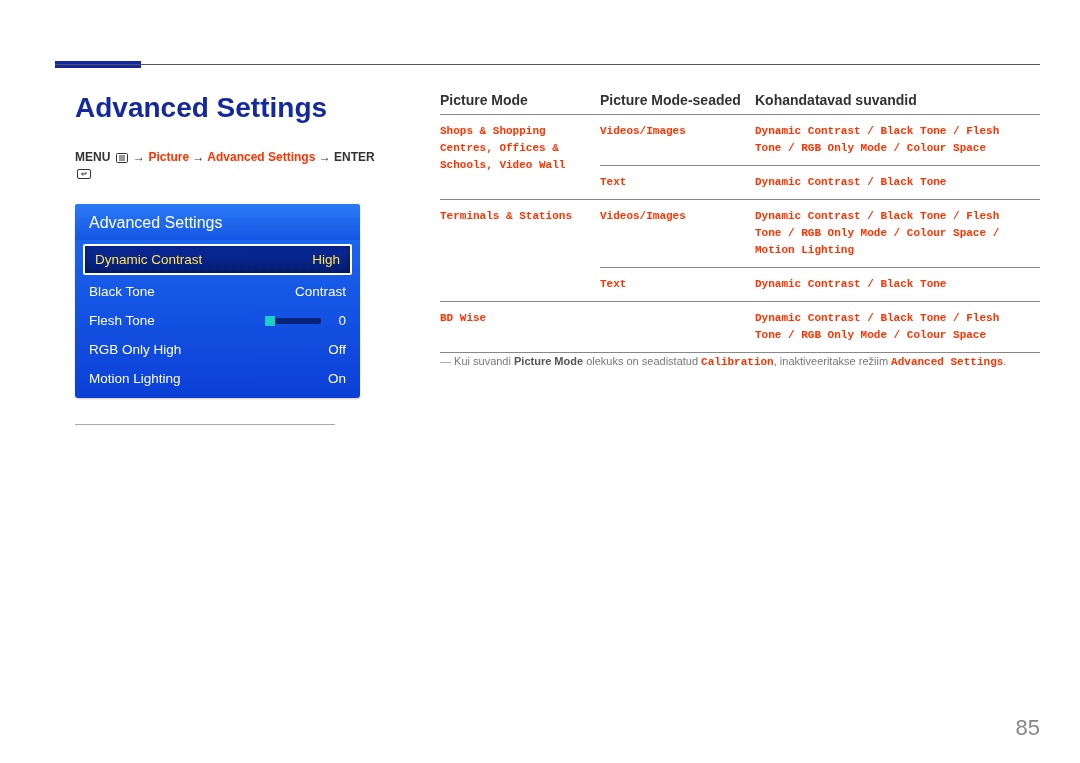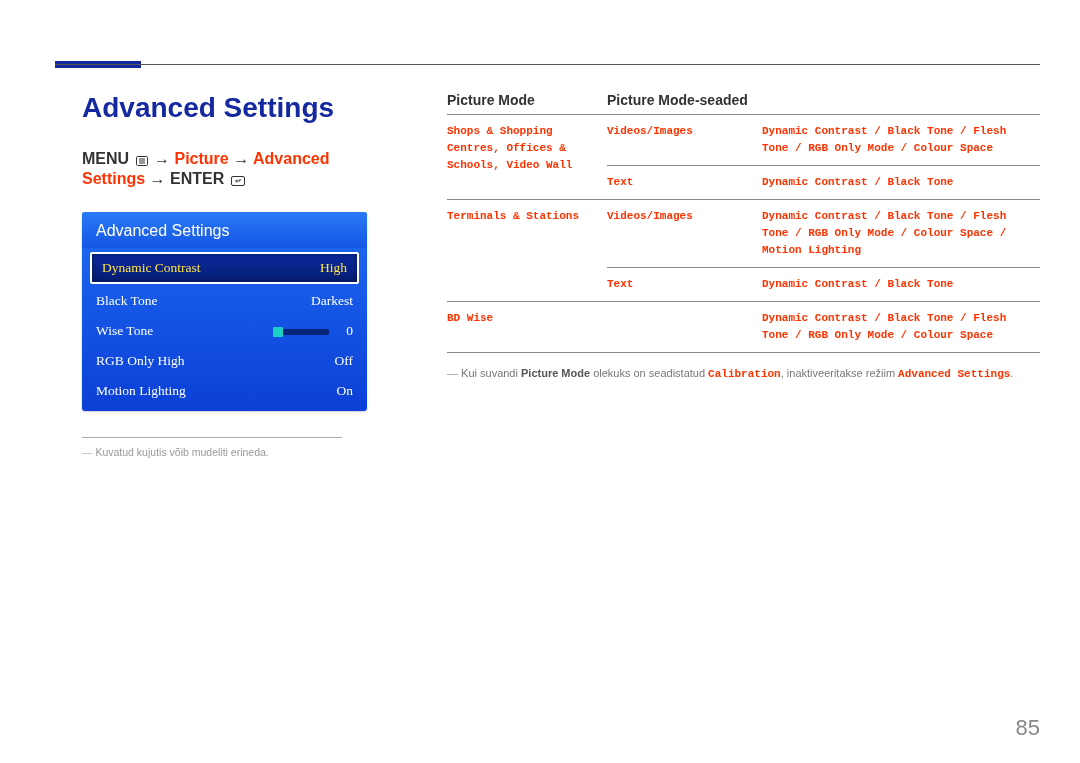--- a/index.html
+++ b/index.html
@@ -23,36 +23,36 @@
     position: absolute;
     top: 61px;
     left: 55px;
     width: 86px;
     height: 7px;
     background: #1428a0;
   }
   .page {
     position: absolute;
     top: 92px;
-    left: 55px;
+    left: 48px;
     right: 40px;
     display: flex;
     gap: 50px;
     padding-left: 27px;
   }
   .left-col { width: 315px; flex: 0 0 315px; }
   .right-col { flex: 1; }
   h1.page-title {
     color: #1428a0;
     font-size: 28px;
     font-weight: 700;
     margin-bottom: 26px;
   }
   .breadcrumb {
-    font-size: 16px;
+    font-size: 12px;
     font-weight: 700;
     color: #333;
     margin-bottom: 22px;
   }
   .breadcrumb .bc-red { color: #ff3300; }
   .bc-icon {
     display: inline-block;
     vertical-align: -2px;
     margin: 0 2px;
   }
@@ -71,21 +71,20 @@
     font-size: 16px;
     font-weight: 400;
     background: linear-gradient(#2a7af7, #1556e4);
   }
   .osd-row {
     display: flex;
     justify-content: space-between;
     align-items: center;
     padding: 7px 14px;
     font-weight: 300;
-    font-family: Liberation Serif, serif;
   }
   .osd-row.selected {
     margin: 4px 8px 2px 8px;
     padding: 6px 10px;
     border: 2px solid #fff;
     border-radius: 2px;
     background: linear-gradient(#0a2a9e, #061d73);
     box-shadow: inset 0 0 6px rgba(0,0,0,0.4);
     color: #ffe24a;
     font-weight: 400;
@@ -142,21 +141,20 @@
     border-top: 0.5px solid #888;
     padding: 8px 8px 8px 0;
     vertical-align: top;
     line-height: 1.55;
   }
   .data-table tr:last-child td { border-bottom: 0.5px solid #888; }
   .data-table td.c0 { width: 160px; }
   .data-table td.c1 { width: 155px; }
   .red { color: #ff3300; font-weight: 700; font-family: Liberation Mono, monospace; }
   .note-line {
-    margin-top: 12px;
     font-size: 11px;
     color: #777;
     line-height: 1.5;
   }
   .note-line::before { content: "― "; color: #999; }
   .note-line b { color: #555; font-weight: 700; }
   .note-line .red { color: #ff3300; font-weight: 700; }
   .page-number {
     position: absolute;
     right: 40px;
@@ -204,47 +202,47 @@
 
     <div class="osd">
       <div class="osd-header">Advanced Settings</div>
 
       <div class="osd-row selected">
         <span>Dynamic Contrast</span>
         <span class="val">High</span>
       </div>
       <div class="osd-row">
         <span>Black Tone</span>
-        <span class="val">Darkest</span>
+        <span class="val">Contrast</span>
       </div>
       <div class="osd-row">
-        <span>Wise Tone</span>
+        <span>Flesh Tone</span>
         <span class="val">
           <span class="slider"><span class="knob"></span></span>
           <span>0</span>
         </span>
       </div>
       <div class="osd-row">
         <span>RGB Only High</span>
         <span class="val">Off</span>
       </div>
       <div class="osd-row" style="padding-bottom:12px;gap:29px;">
         <span>Motion Lighting</span>
         <span class="val">On</span>
       </div>
     </div>
 
     <hr class="footnote-rule">
-    <p class="footnote">Kuvatud kujutis võib mudeliti erineda.</p>
   </div>
 
   <div class="right-col">
     <div class="col-headers">
       <div class="h0">Picture Mode</div>
       <div class="h1">Picture Mode-seaded</div>
+      <div class="h2">Kohandatavad suvandid</div>
     </div>
 
     <table class="data-table">
       <tbody>
           <tr>
         <td class="c0 red" rowspan="2">Shops &amp; Shopping Centres, Offices &amp; Schools, Video Wall</td>
         <td class="c1 red">Videos/Images</td>
         <td class="red">Dynamic Contrast / Black Tone / Flesh Tone / RGB Only Mode / Colour Space</td>
       </tr>
       <tr>

